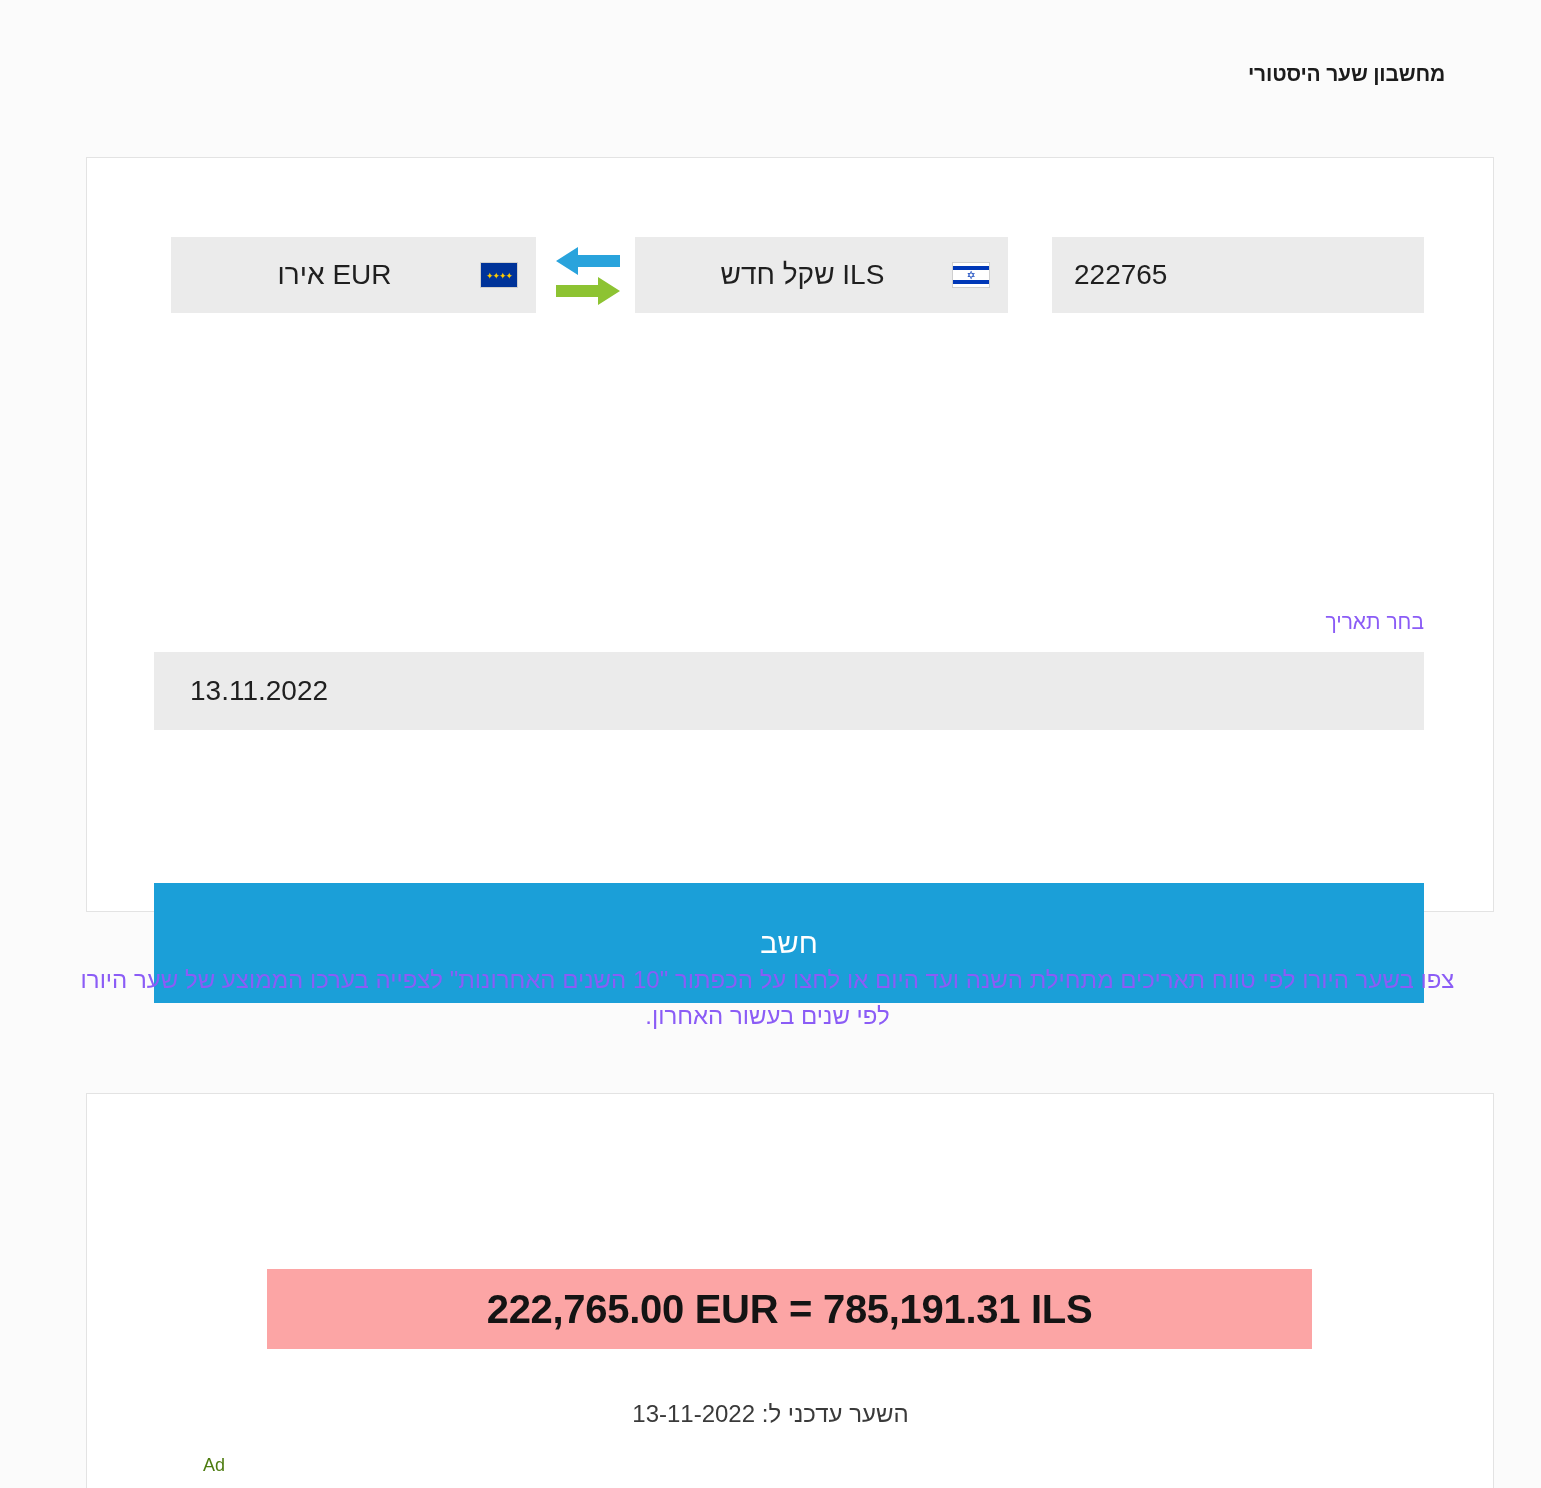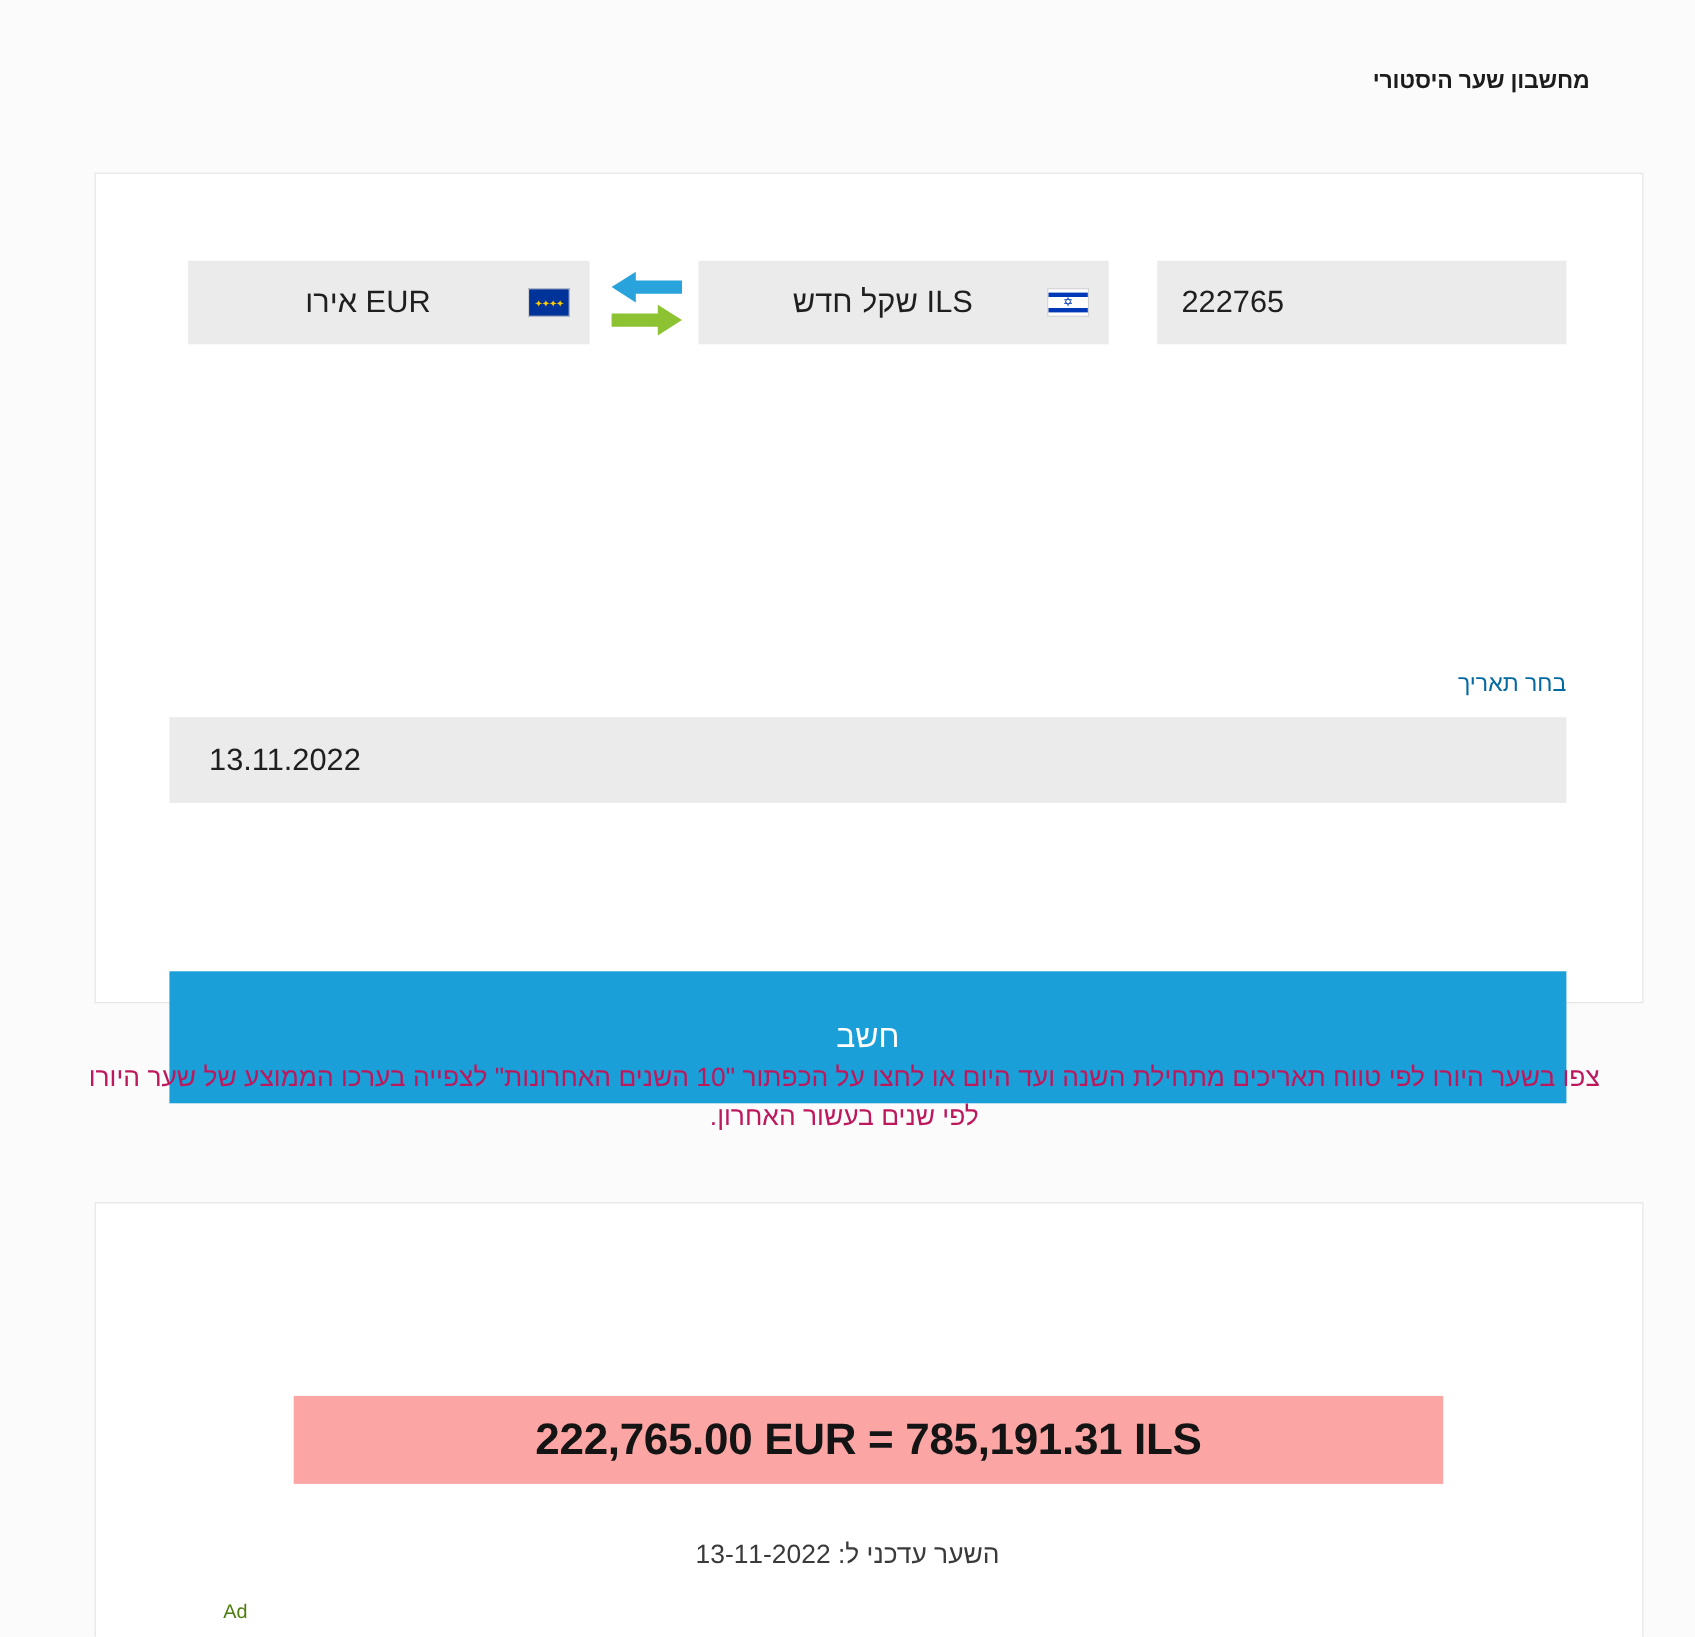--- a/index.html
+++ b/index.html
@@ -150,21 +150,21 @@
     width: 72px;
     height: 70px;
     cursor: pointer;
   }
   .swap-btn svg { display: block; }
   .date-label-inner {
     position: absolute;
     top: 452px;
     right: 69px;
     font-size: 21px;
-    color: #0369a1;
+    color: #8b5cf6;
   }
   .date-field {
     position: absolute;
     top: 494px;
     right: 69px;
     width: 1270px;
     height: 78px;
     background: #ebebeb;
     border: none;
     box-sizing: border-box;
@@ -191,21 +191,21 @@
   }
 
   
   .description {
     position: absolute;
     top: 962px;
     right: 86px;
     width: 1375px;
     font-size: 24px;
     line-height: 1.5;
-    color: #be185d;
+    color: #8b5cf6;
     text-align: center;
   }
 
   
   .result-card {
     position: absolute;
     top: 1093px;
     right: 47px;
     width: 1408px;
     height: 400px;

